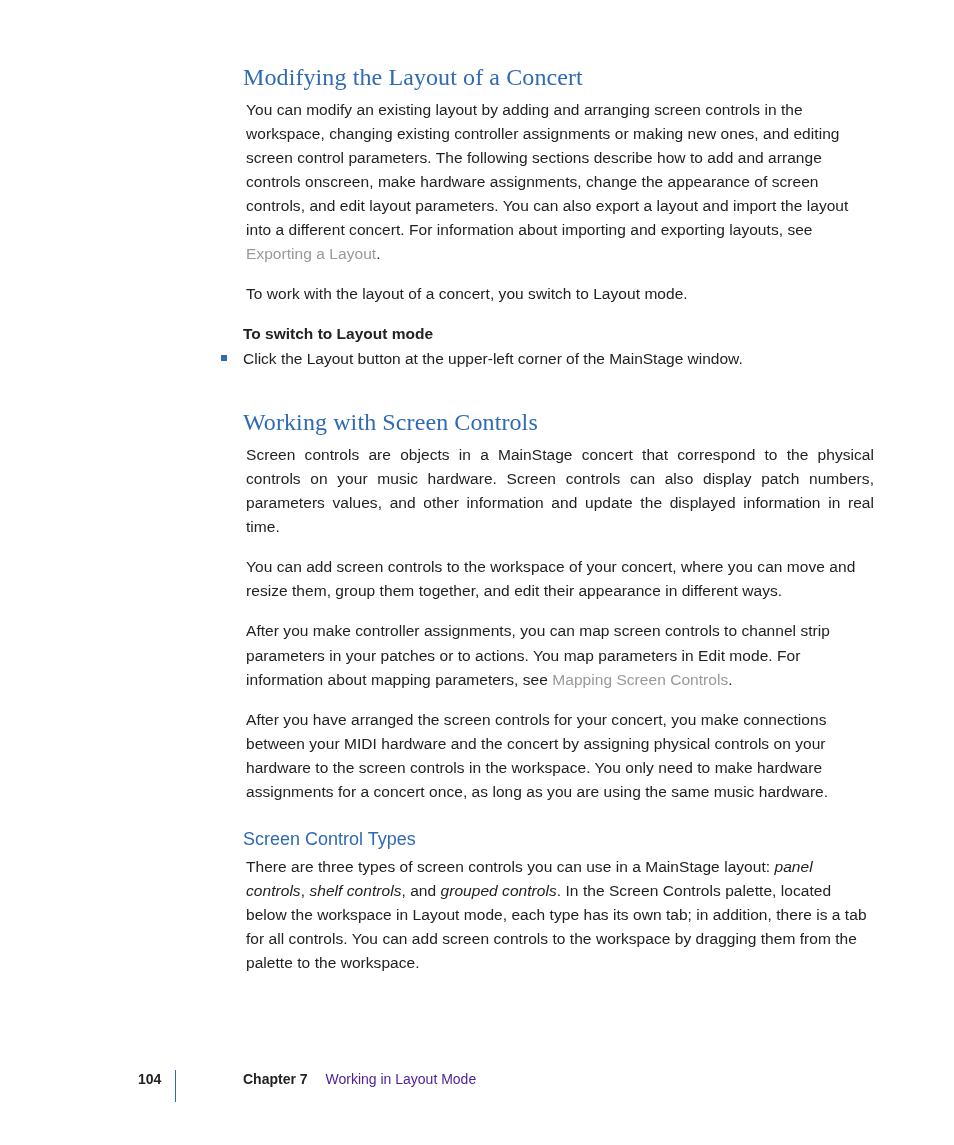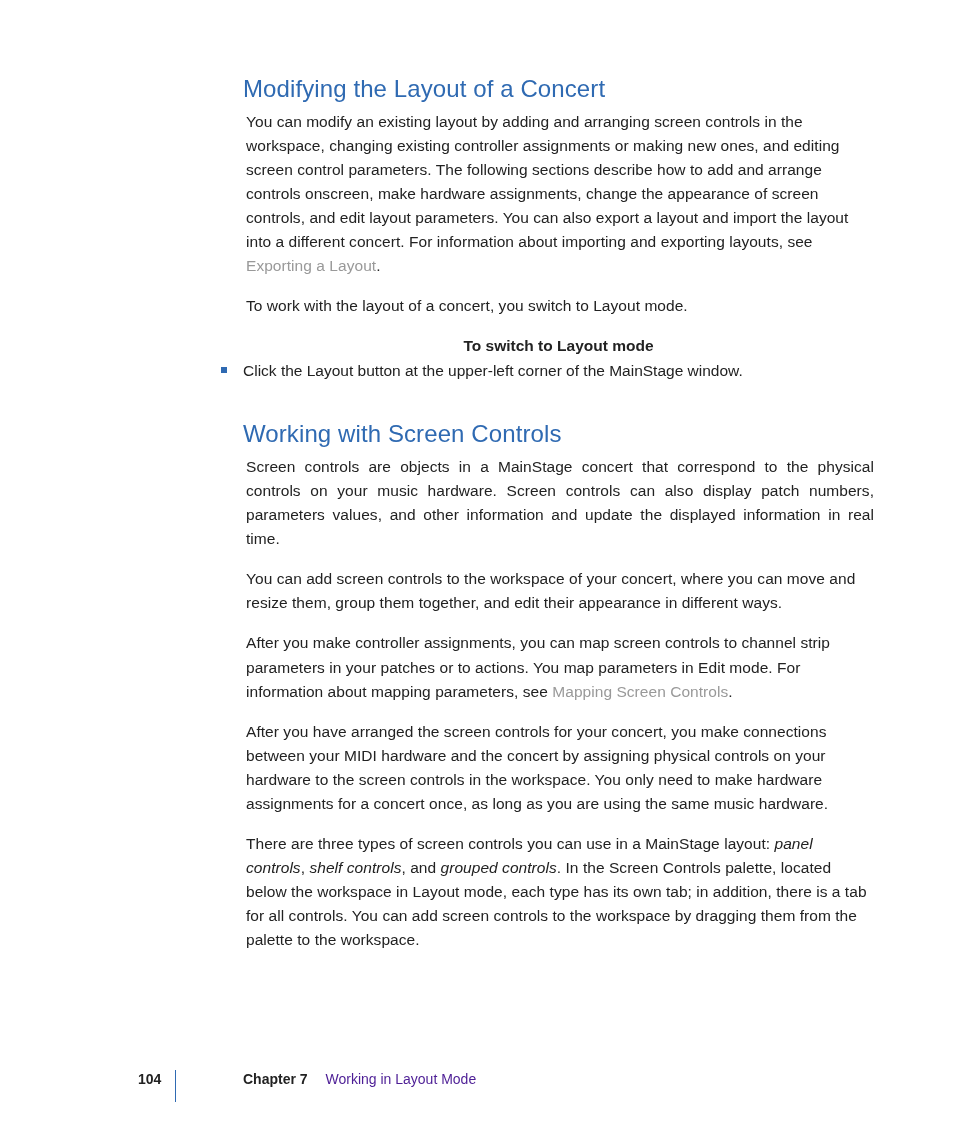--- a/index.html
+++ b/index.html
@@ -16,23 +16,24 @@
     position: relative;
     box-sizing: border-box;
     width: 954px;
     height: 1145px;
     padding: 62px 80px 0 243px;
   }
   h2.section {
     font-size: 24px;
     font-weight: 400;
     color: #2F6AB2;
-    margin: 12px 0 6px 0;
+    margin: 0 0 6px 0;
     letter-spacing: 0.1px;
     line-height: 1.25;
+    font-family: Liberation Serif, serif;
   }
   h3.subsection {
     font-size: 18px;
     font-weight: 500;
     color: #2F6AB2;
     margin: 24px 0 4px 0;
     line-height: 1.3;
   }
   p.body {
     font-size: 15.5px;
@@ -41,21 +42,20 @@
     color: #222;
     letter-spacing: 0.05px;
   }
   p.body.tight { margin-bottom: 0; }
   p.lead {
     font-size: 15.5px;
     line-height: 1.5;
     font-weight: 700;
     margin: 0 0 2px 0;
     color: #222;
-    text-align: center;
   }
   .link { color: #999; }
   .italic { font-style: italic; }
   .bullet-row {
     position: relative;
     margin: 0 0 24px 0;
     padding-left: 0;
   }
   .bullet-dot {
     position: absolute;
@@ -131,20 +131,21 @@
     <p class="body" style="text-align:justify;">Screen controls are objects in a MainStage concert that correspond to the physical controls on your music hardware. Screen controls can also display patch numbers, parameters values, and other information and update the displayed information in real time.</p>
 
     <p class="body">You can add screen controls to the workspace of your concert, where you can move and resize them, group them together, and edit their appearance in different ways.</p>
 
     <p class="body">
       <span>After you make controller assignments, you can map screen controls to channel strip parameters in your patches or to actions. You map parameters in Edit mode. For information about mapping parameters, see </span><span class="link">Mapping Screen Controls</span><span>.</span>
     </p>
 
     <p class="body">After you have arranged the screen controls for your concert, you make connections between your MIDI hardware and the concert by assigning physical controls on your hardware to the screen controls in the workspace. You only need to make hardware assignments for a concert once, as long as you are using the same music hardware.</p>
 
+    <h3 class="subsection">Screen Control Types</h3>
 
     <p class="body tight">
       <span>There are three types of screen controls you can use in a MainStage layout: </span><span class="italic">panel controls</span><span>, </span><span class="italic">shelf controls</span><span>, and </span><span class="italic">grouped controls</span><span>. In the Screen Controls palette, located below the workspace in Layout mode, each type has its own tab; in addition, there is a tab for all controls. You can add screen controls to the workspace by dragging them from the palette to the workspace.</span>
     </p>
   </div>
 
   <div class="footer">
     <span class="footer-pagenum">104</span>
     <span class="footer-chapter">
       <span class="label">Chapter 7</span>

